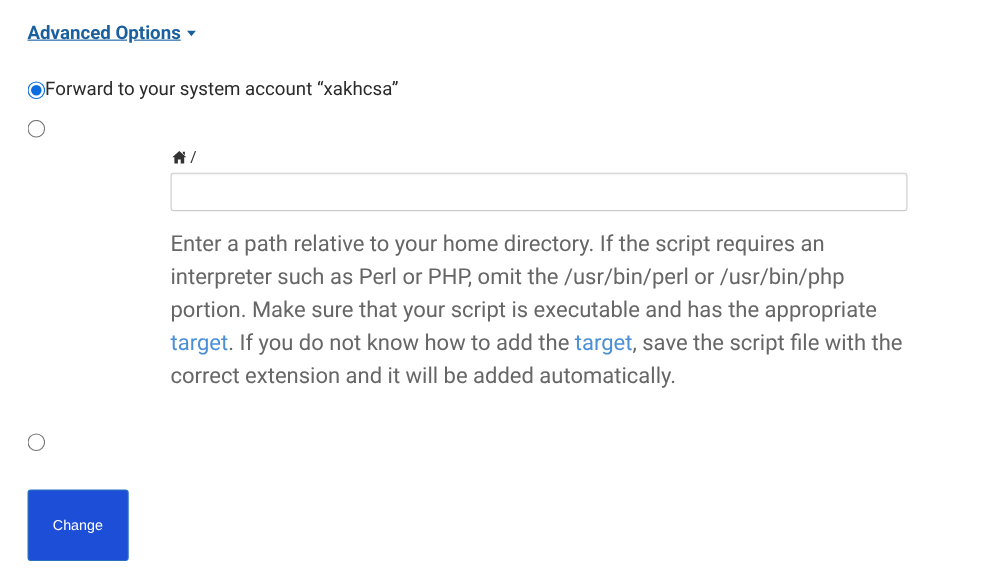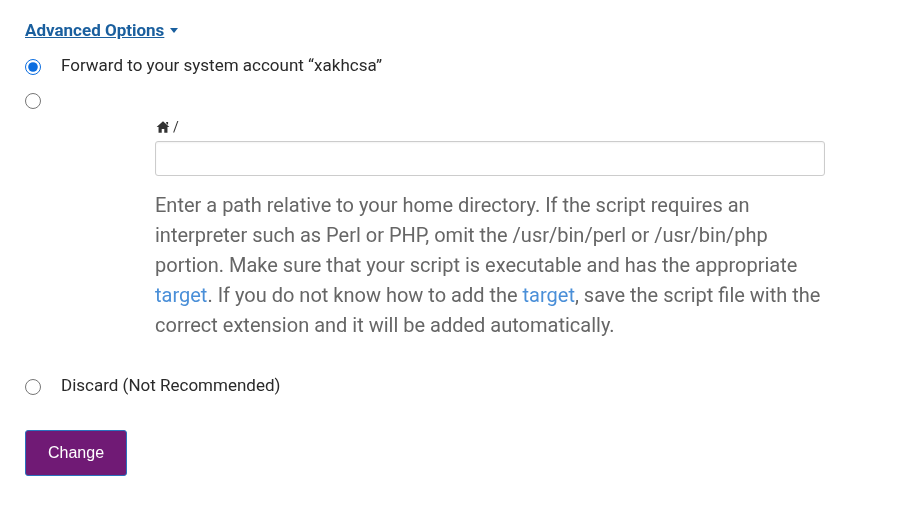--- a/index.html
+++ b/index.html
@@ -13,35 +13,35 @@
     }
     .adv-toggle {
       color: #1a5f9e;
       font-weight: 700;
       text-decoration: underline;
       cursor: pointer;
       font-size: 17px;
       display: inline-flex;
       align-items: center;
       gap: 6px;
-      margin-bottom: 15px;
+      margin-bottom: 31px;
     }
     .caret {
       display: inline-block;
       width: 0;
       height: 0;
       border-left: 4px solid transparent;
       border-right: 4px solid transparent;
       border-top: 5px solid #1a5f9e;
       vertical-align: middle;
     }
     .option-row {
       display: flex;
-      align-items: center;
-      gap: 20px;
+      align-items: flex-start;
+      gap: 0;
       margin-bottom: 15px;
     }
     .option-row input[type="radio"] {
       width: 16px;
       height: 16px;
       margin-top: 3px;
       accent-color: #0b6de0;
       cursor: pointer;
     }
     .option-label {
@@ -82,25 +82,25 @@
       font-size: 20px;
       line-height: 1.5;
     }
     .help-text a {
       color: #4a8fd8;
       text-decoration: none;
       cursor: pointer;
     }
     .discard-row { margin-top: 35px; margin-bottom: 35px; }
     .change-btn {
-      background: #701a75;
+      background: #1d4ed8;
       color: #fff;
       border: 1px solid #2a72bd;
-      padding: 13px 22px;
-      font-size: 16px;
+      padding: 24px 22px;
+      font-size: 13px;
       border-radius: 3px;
       cursor: pointer;
     }
   </style>
 </head>
 <body>
 
 
 
 <a class="adv-toggle">
@@ -128,19 +128,18 @@
     <span>/</span>
   </div>
   <input type="text" class="path-input" value="" style="">
   <p class="help-text">
     <span>Enter a path relative to your home directory. If the script requires an interpreter such as Perl or PHP, omit the /usr/bin/perl or /usr/bin/php portion. Make sure that your script is executable and has the appropriate </span><a>target</a><span>. If you do not know how to add the </span><a>target</a><span>, save the script file with the correct extension and it will be added automatically.</span>
   </p>
 </div>
 
 <div class="option-row discard-row">
   <input type="radio" name="fwd" style="">
-  <label class="option-label">Discard (Not Recommended)</label>
 </div>
 
 <button class="change-btn">Change</button>
 
 
 
 
 </body></html>

